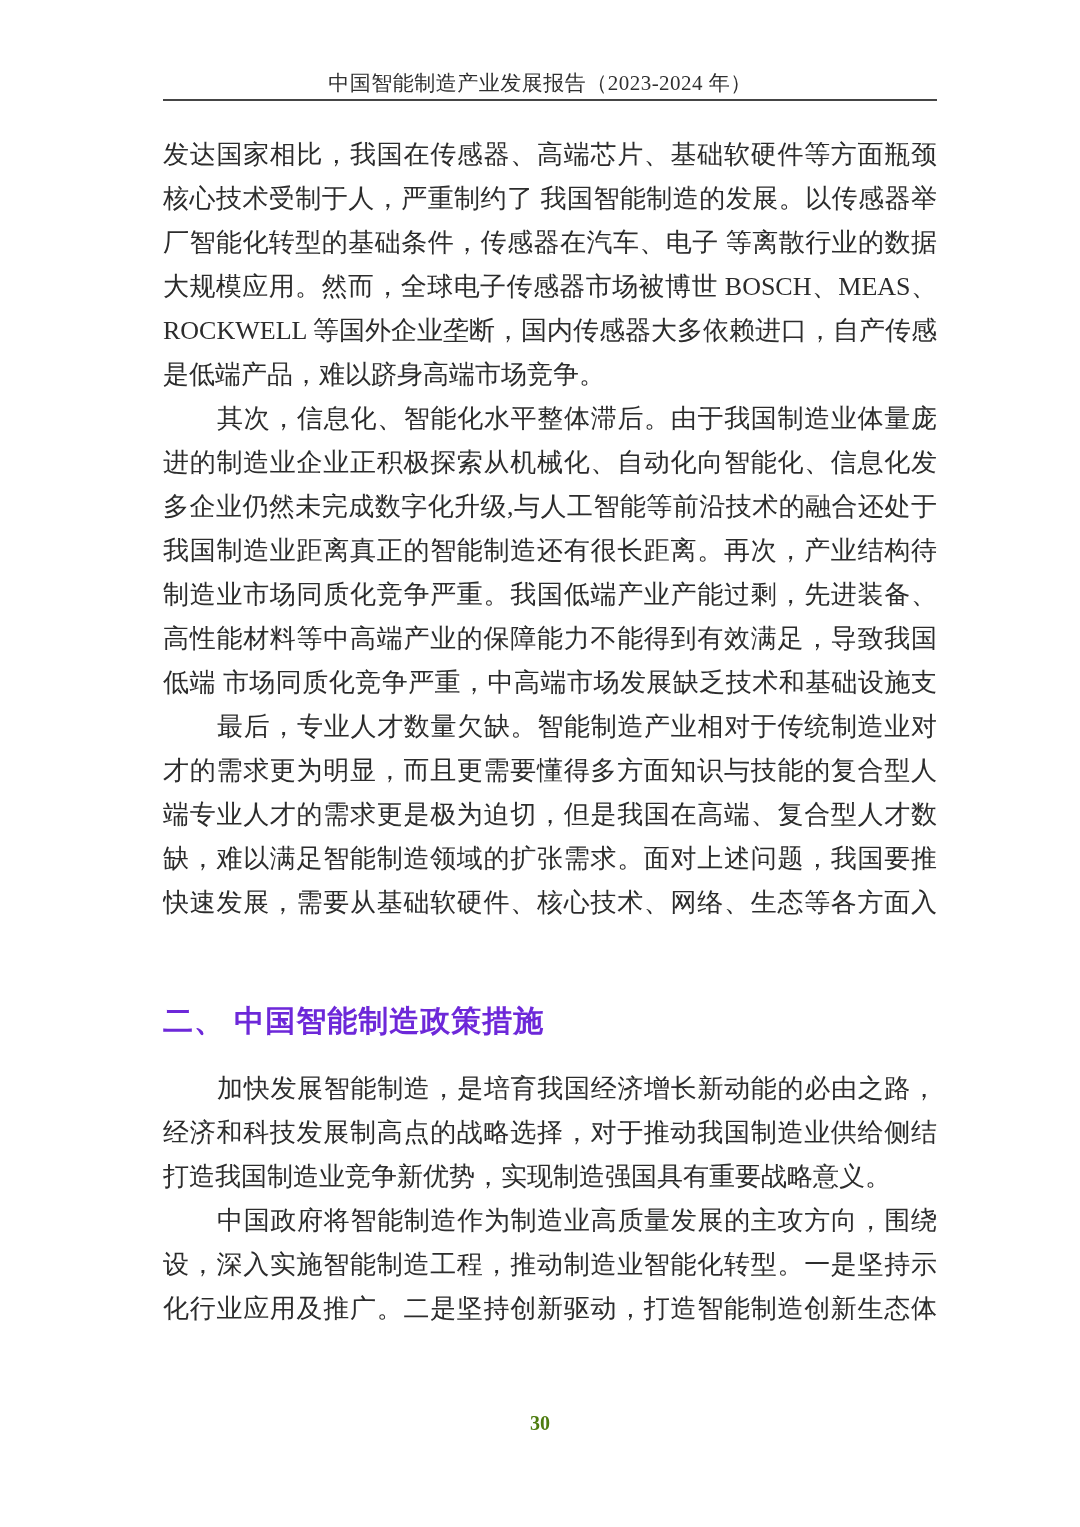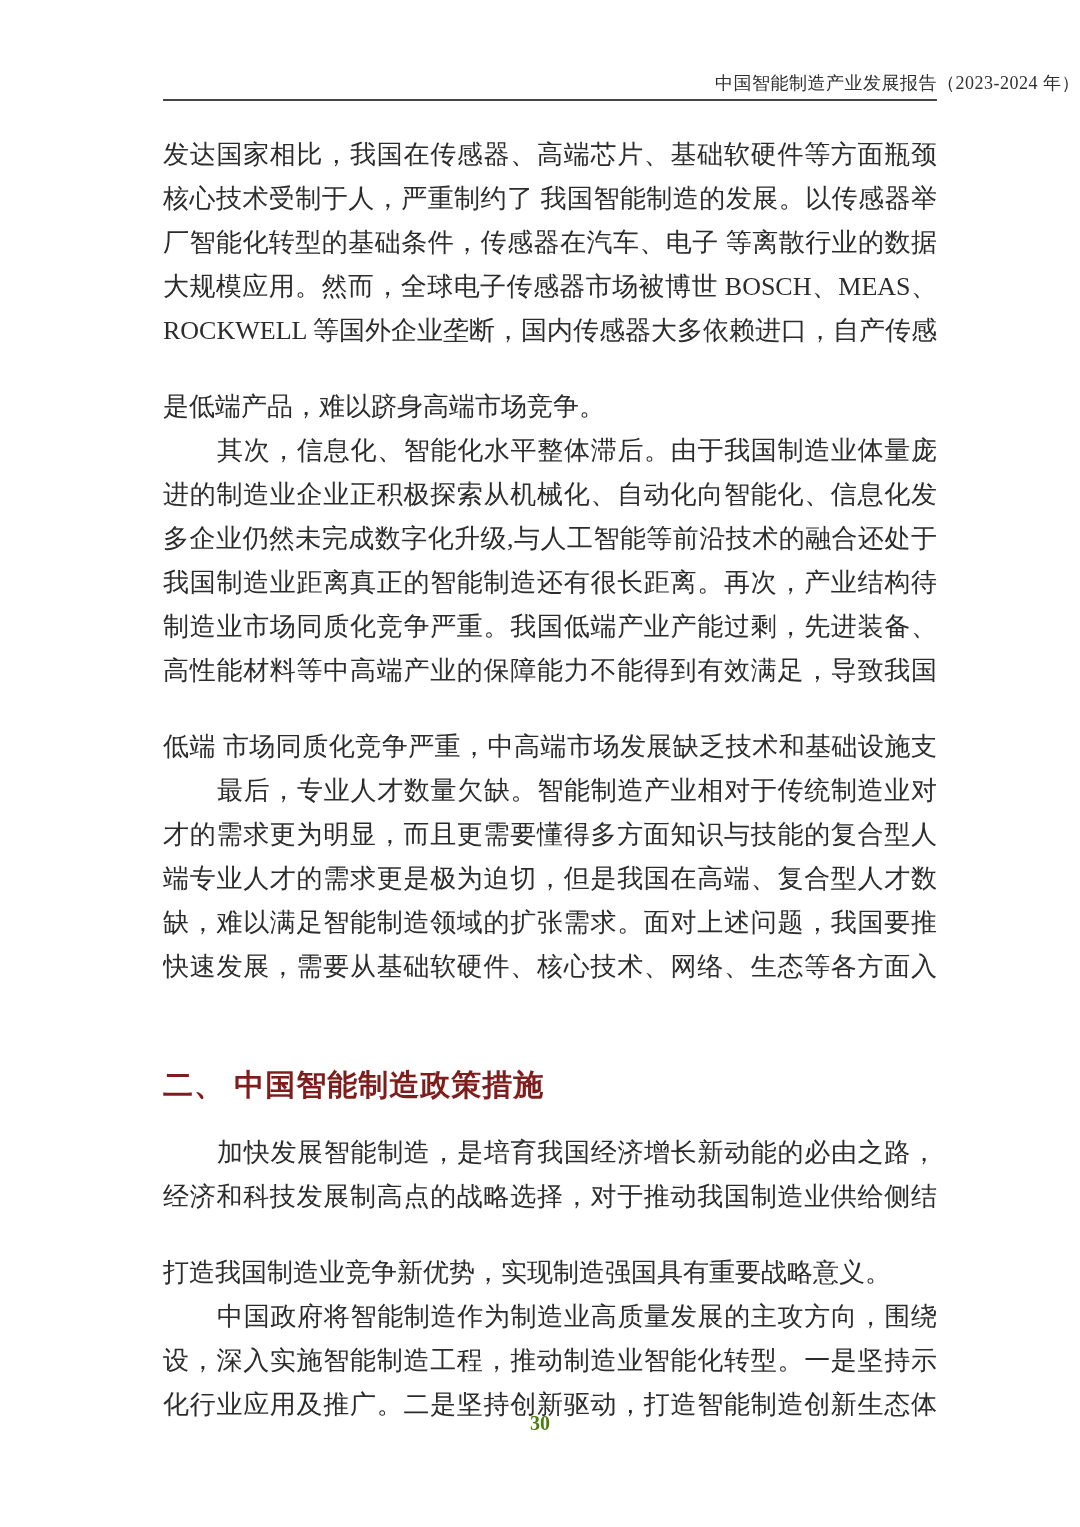--- a/index.html
+++ b/index.html
@@ -13,22 +13,22 @@
     height: 1527px;
     background: #ffffff;
     overflow: hidden;
     font-family: "Liberation Serif", "DejaVu Serif", serif;
   }
   .header-title {
     position: absolute;
     top: 70px;
     left: 0;
     width: 100%;
-    text-align: right;
-    font-size: 18px;
+    text-align: center;
+    font-size: 21px;
     line-height: 26px;
     color: #2f2f2f;
     letter-spacing: 0.5px;
   }
   .header-rule {
     position: absolute;
     top: 99px;
     left: 163px;
     width: 774px;
     height: 2px;
@@ -45,30 +45,30 @@
   .para { margin: 0; padding: 0; }
   .line {
     height: 44px;
     line-height: 44px;
     overflow: hidden;
     text-align: justify;
     text-align-last: justify;
     white-space: normal;
   }
   .line.indent { padding-left: 54px; }
-  .line.last { text-align-last: left; margin-top: 32px; }
+  .line.last { text-align-last: left; }
   .section-heading {
     margin-top: 66px;
     margin-bottom: 16px;
     height: 60px;
     line-height: 60px;
     font-family: "Liberation Sans", "DejaVu Sans", sans-serif;
     font-weight: 600;
     font-size: 30px;
-    color: #7f1d1d;
+    color: #6d28d9;
     letter-spacing: 1px;
     text-align: left;
   }
   .page-number {
     position: absolute;
     top: 1412px;
     left: 0;
     width: 100%;
     text-align: center;
     font-size: 20px;

